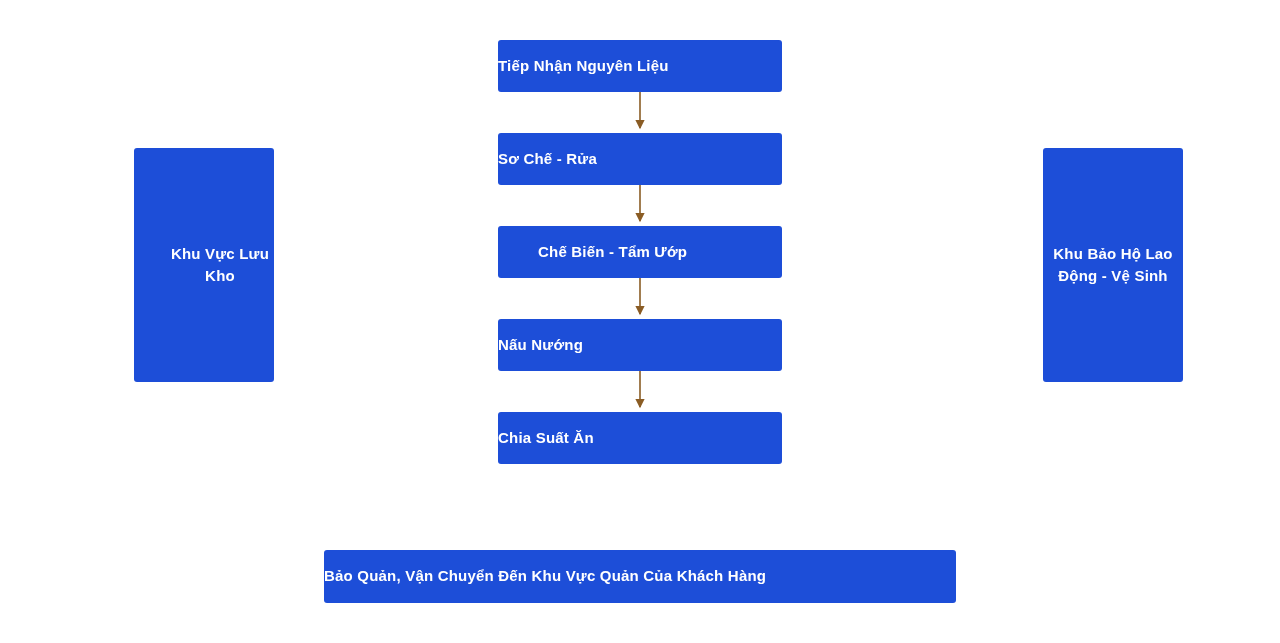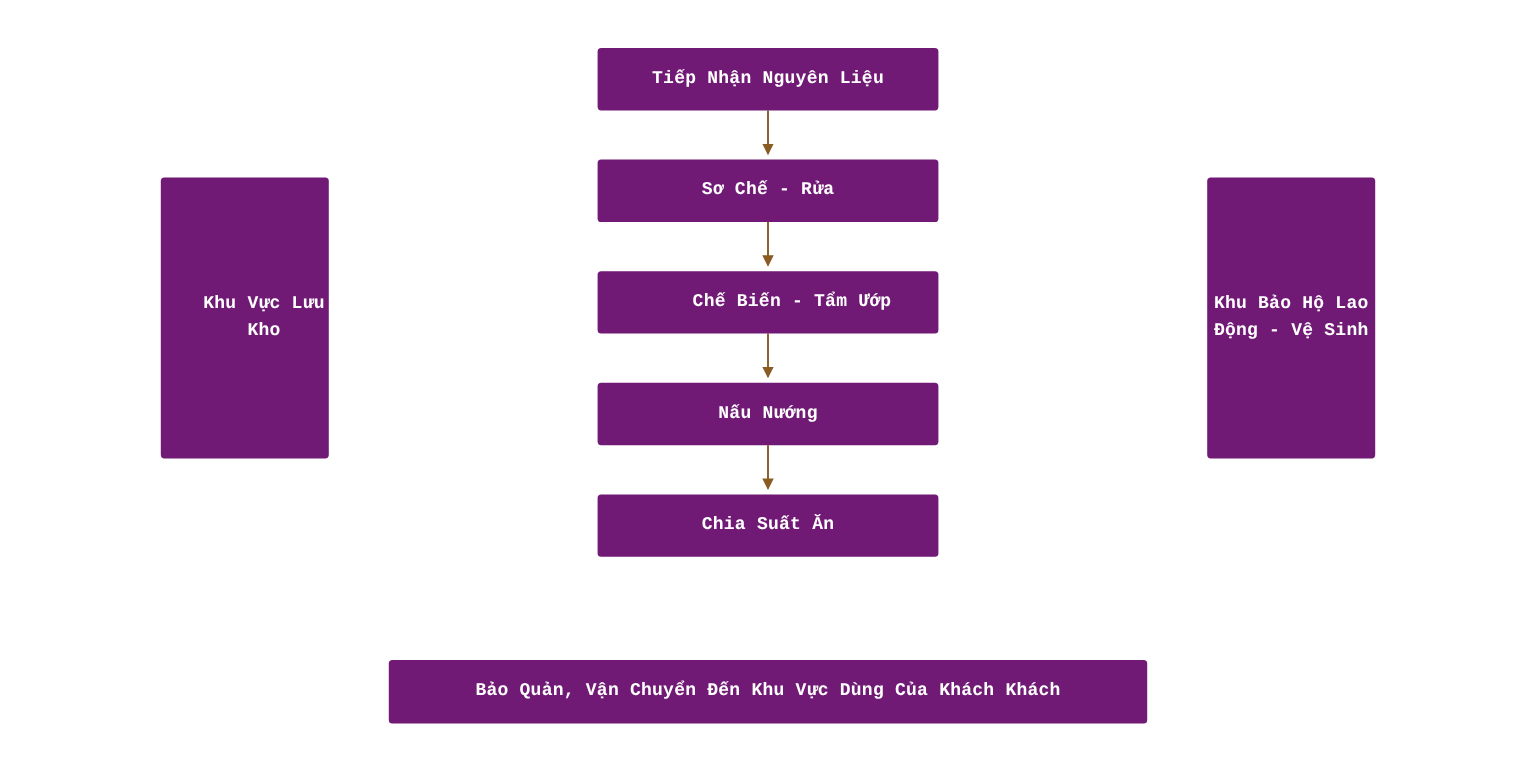--- a/index.html
+++ b/index.html
@@ -14,51 +14,50 @@
     font-family: "Liberation Sans", sans-serif;
     overflow: hidden;
   }
   .stage {
     position: absolute;
     inset: 0;
   }
   .node {
     position: absolute;
     box-sizing: border-box;
-    background: #701a75;
+    background: #1d4ed8;
     color: #ffffff;
     display: flex;
     align-items: center;
-    justify-content: center;
+    justify-content: flex-start;
     text-align: center;
     font-weight: bold;
     letter-spacing: 0.2px;
     line-height: 1.35;
     border-radius: 3px;
-    font-family: Liberation Mono, monospace;
   }
   .flow-node {
     left: 498px;
     width: 284px;
     height: 52px;
     font-size: 15px;
   }
   .side-node {
     width: 140px;
     font-size: 15px;
     line-height: 1.5;
   }
   #side-left {
     left: 134px;
     top: 148px;
     height: 234px;
     padding-left: 32px;
   }
   #side-right {
-    left: 1006px;
+    left: 1043px;
     top: 148px;
     height: 234px;
   }
   #bottom-node {
     left: 324px;
     top: 550px;
     width: 632px;
     height: 53px;
     font-size: 15px;
   }
@@ -116,16 +115,16 @@
 
   <div class="node flow-node" id="n4">
     <span>Chia Suất Ăn</span>
   </div>
 
   <div class="node side-node" id="side-right">
     <span>Khu Bảo Hộ Lao Động - Vệ Sinh</span>
   </div>
 
   <div class="node" id="bottom-node">
-    <span>Bảo Quản, Vận Chuyển Đến Khu Vực Dùng Của Khách Khách</span>
+    <span>Bảo Quản, Vận Chuyển Đến Khu Vực Quản Của Khách Hàng</span>
   </div>
 
 </div>
 
 </body></html>

